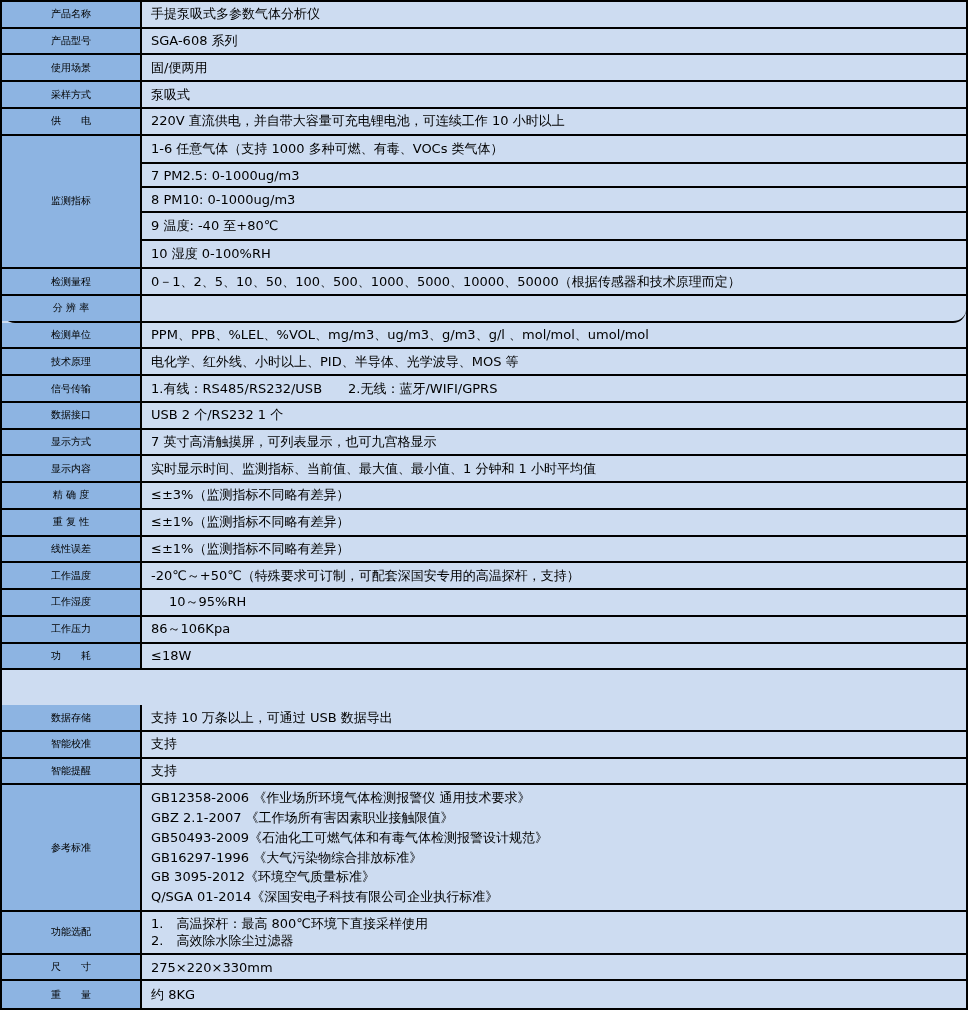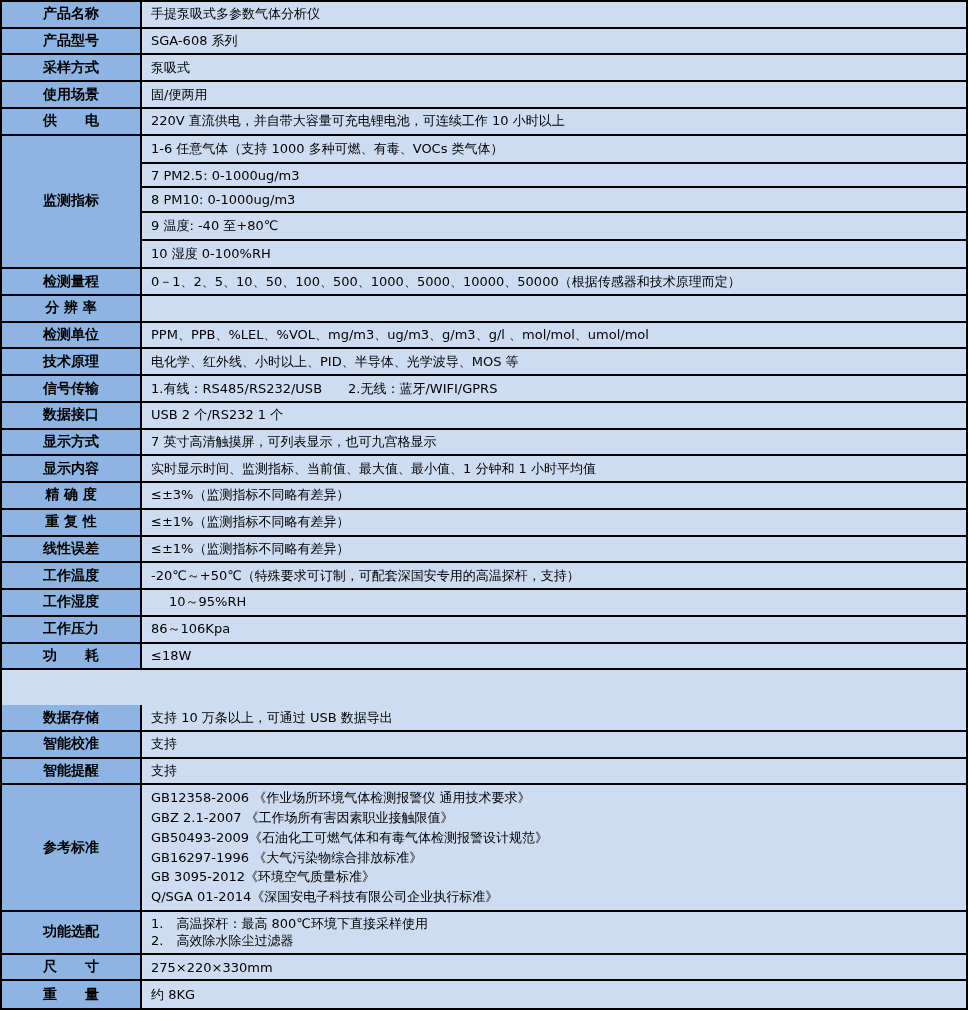--- a/index.html
+++ b/index.html
@@ -28,22 +28,22 @@
   .row:last-child { border-bottom: 0; }
   .label-cell {
     flex: 0 0 140px;
     width: 140px;
     box-sizing: border-box;
     border-right: 2px solid var(--border, #000);
     background: var(--hdr, #8DB4E2);
     display: flex;
     align-items: center;
     justify-content: center;
-    font-weight: bold;
-    font-size: 14px;
+    font-weight: normal;
+    font-size: 10px;
     color: var(--text, #000);
     white-space: pre;
     text-align: left;
   }
   .value-cell {
     flex: 1 1 auto;
     min-width: 0;
     background: var(--cell, #CDDCF1);
     display: flex;
     flex-direction: column;
@@ -74,29 +74,29 @@
         <div class="value-line">手提泵吸式多参数气体分析仪</div>
       </div>
     </div>
     <div class="row" style="flex-basis: 27px;">
       <div class="label-cell">产品型号</div>
       <div class="value-cell single">
         <div class="value-line">SGA-608 系列</div>
       </div>
     </div>
     <div class="row" style="flex-basis: 27px;">
+      <div class="label-cell">使用场景</div>
+      <div class="value-cell single">
+        <div class="value-line">固/便两用</div>
+      </div>
+    </div>
+    <div class="row" style="flex-basis: 27px;">
       <div class="label-cell">采样方式</div>
       <div class="value-cell single">
         <div class="value-line">泵吸式</div>
-      </div>
-    </div>
-    <div class="row" style="flex-basis: 27px;">
-      <div class="label-cell">使用场景</div>
-      <div class="value-cell single">
-        <div class="value-line">固/便两用</div>
       </div>
     </div>
     <div class="row" style="flex-basis: 27px;">
       <div class="label-cell">供　　电</div>
       <div class="value-cell single">
         <div class="value-line">220V 直流供电，并自带大容量可充电锂电池，可连续工作 10 小时以上</div>
       </div>
     </div>
     <div class="row" style="flex-basis: 135px;">
       <div class="label-cell">监测指标</div>
@@ -107,21 +107,21 @@
         <div class="value-line">9 温度: -40 至+80℃</div>
         <div class="value-line">10 湿度 0-100%RH</div>
       </div>
     </div>
     <div class="row" style="flex-basis: 27px;">
       <div class="label-cell">检测量程</div>
       <div class="value-cell single">
         <div class="value-line">0－1、2、5、10、50、100、500、1000、5000、10000、50000（根据传感器和技术原理而定）</div>
       </div>
     </div>
-    <div class="row" style="flex-basis: 27px;">
+    <div class="row" style="flex-basis: 27px; border-radius: 13px;">
       <div class="label-cell">分 辨 率</div>
     </div>
     <div class="row" style="flex-basis: 27px;">
       <div class="label-cell">检测单位</div>
       <div class="value-cell single">
         <div class="value-line">PPM、PPB、%LEL、%VOL、mg/m3、ug/m3、g/m3、g/l 、mol/mol、umol/mol</div>
       </div>
     </div>
     <div class="row" style="flex-basis: 27px;">
       <div class="label-cell">技术原理</div>

